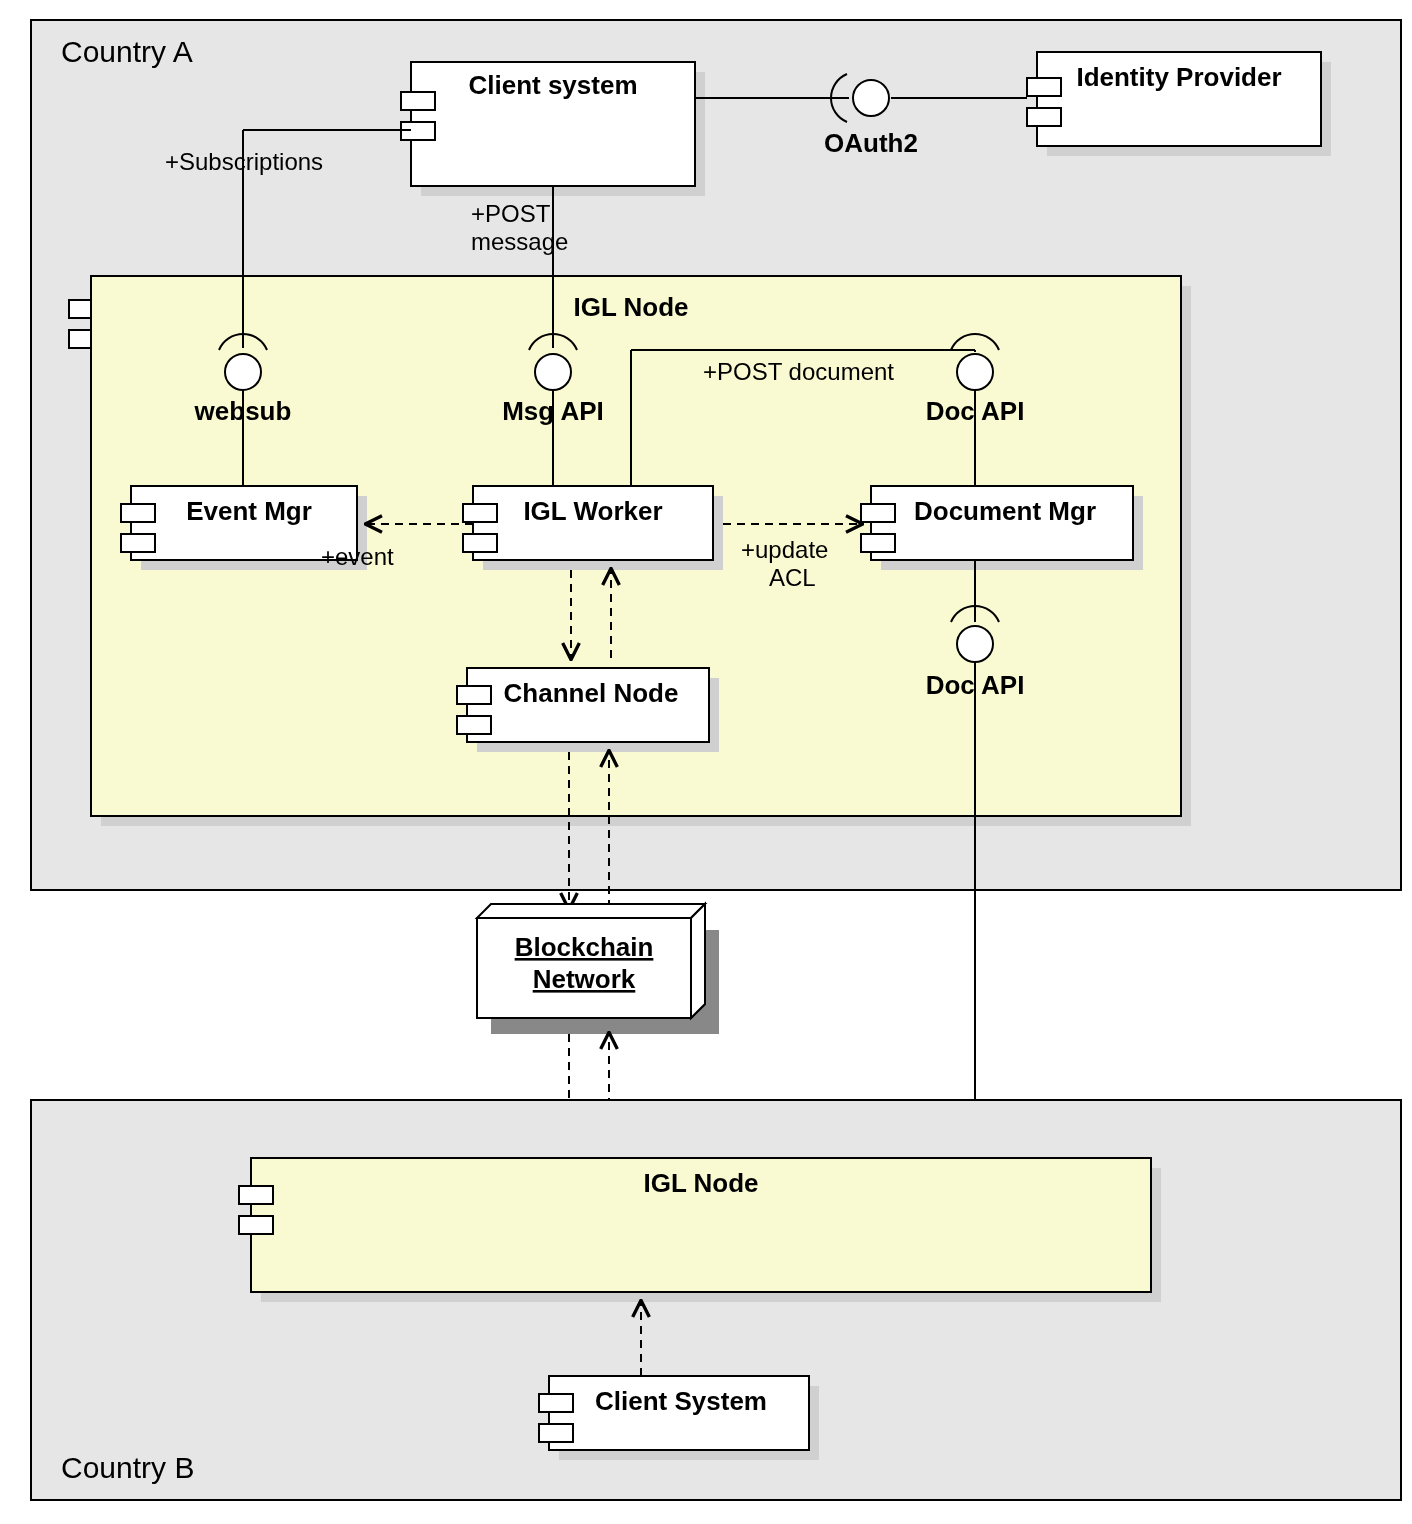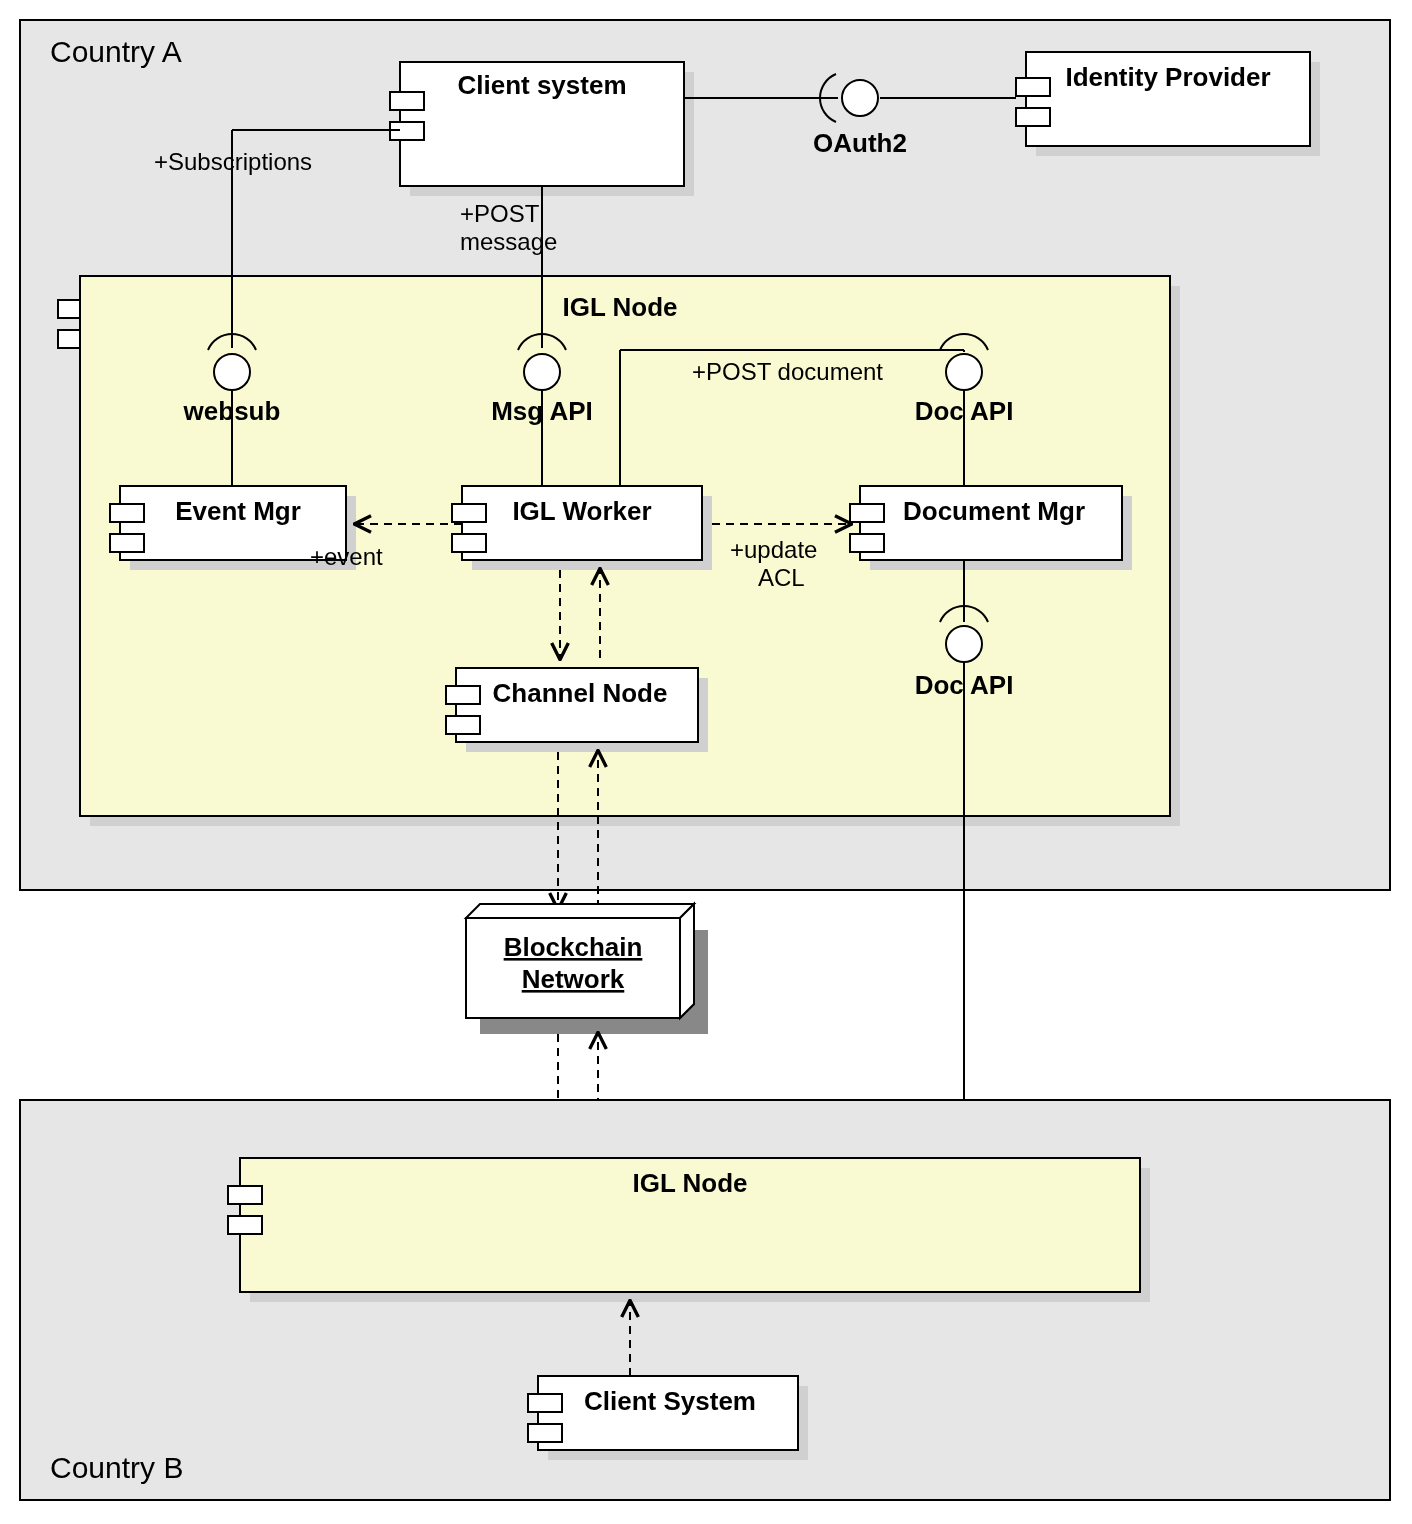--- a/index.html
+++ b/index.html
@@ -6,20 +6,21 @@
     body {
       font-family: Arial, Helvetica, sans-serif;
       background: #fff;
       width: 1412px;
       height: 1524px;
       position: relative;
     }
     .diagram {
       position: absolute;
       inset: 0;
+      padding-left: 11px;
     }
     svg { display: block; }
     .country-box {
       fill: #e6e6e6;
       stroke: #000;
       stroke-width: 2;
     }
     .igl-box {
       fill: #fafad2;
       stroke: #000;

